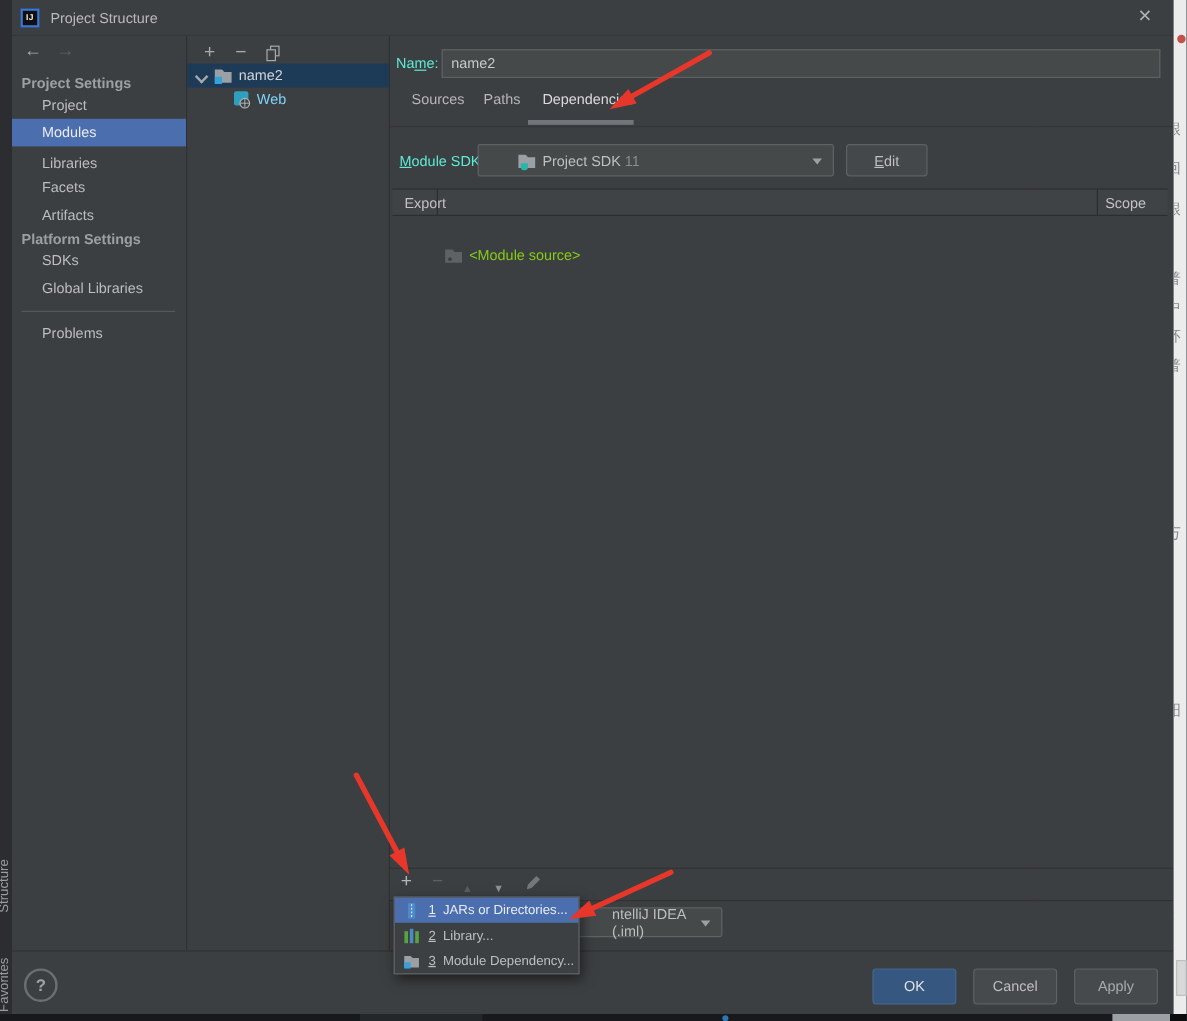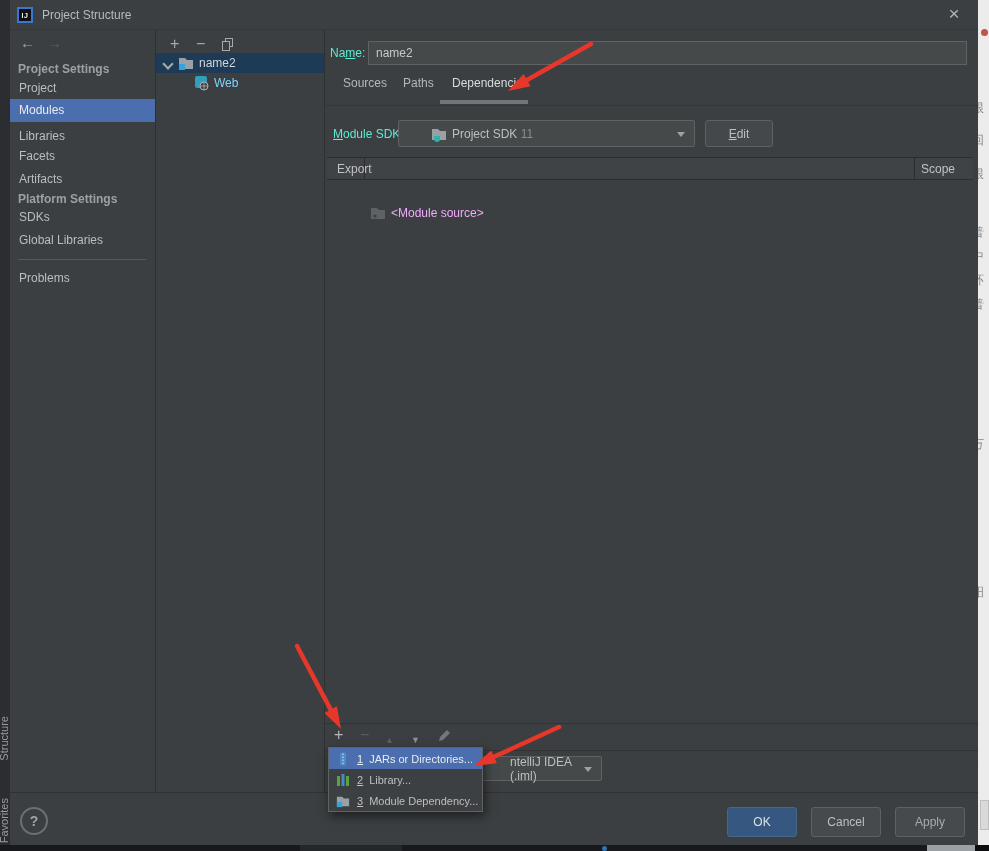--- a/index.html
+++ b/index.html
@@ -28,21 +28,21 @@
   .ij-logo { position:absolute; left:7px; top:7px; width:16px; height:16px; background:#101012; border:2px solid #3b76d1; color:#f3f4f6; font-size:7px; font-weight:bold; display:flex; align-items:center; justify-content:center; letter-spacing:0.5px; }
   .win-title { position:absolute; left:32px; top:8px; font-size:12px; color:#b8babc; }
   .win-close { position:absolute; right:12px; top:2px; width:24px; height:24px; color:#b0b2b4; font-size:19px; line-height:24px; text-align:center; cursor:default; }
 
   
   .sidebar { position:absolute; left:0; top:30px; width:145px; height:762px; }
   .nav-arrow { position:absolute; font-size:15px; }
   .nav-back { left:10px; top:4px; color:#a7aaac; }
   .nav-fwd { left:37px; top:4px; color:#5c5f61; }
   .side-section { position:absolute; left:8px; font-size:12px; font-weight:bold; color:#9da0a2; }
-  .side-item { position:absolute; left:0; width:145px; height:23px; line-height:23px; padding-left:9px; font-size:12px; color:#bbbdbf; cursor:default; }
+  .side-item { position:absolute; left:0; width:145px; height:23px; line-height:23px; padding-left:25px; font-size:12px; color:#bbbdbf; cursor:default; }
   .side-item.selected { background:#4b6eaf; color:#e9ebed; }
   .side-divider { position:absolute; left:8px; width:128px; height:1px; background:#55585a; }
 
   
   .tree-panel { position:absolute; left:145px; top:30px; width:170px; height:762px; border-left:1px solid #2e3032; border-right:1px solid #2e3032; }
   .tp-icon { position:absolute; top:6px; color:#a7aaac; font-size:16px; line-height:16px; }
   .tp-plus { left:14px; }
   .tp-minus { left:40px; }
   .copy-ic { position:absolute; left:66px; top:8px; width:12px; height:13px; }
   .copy-ic .r1 { position:absolute; left:3px; top:0; width:8px; height:9px; border:1px solid #a7aaac; }
@@ -70,21 +70,21 @@
   .dim { color:#8a8d8f; }
   .btn { position:absolute; border-radius:3px; font-size:12px; color:#bdbfc1; display:flex; align-items:center; justify-content:center; cursor:default; }
   .edit-btn { left:380px; top:90px; width:68px; height:27px; background:#45484a; border:1px solid #5e6163; }
 
   .dep-header { position:absolute; left:2px; top:127px; width:646px; height:23px; background:#404346; border-top:1px solid #2b2d2f; border-bottom:1px solid #2b2d2f; font-size:12px; color:#c0c2c4; }
   .dep-header .col-export { position:absolute; left:10px; top:4px; }
   .dep-header .col-scope { position:absolute; left:594px; top:4px; }
   .vsep { position:absolute; top:0; width:1px; height:21px; background:#2b2d2f; }
   .dep-row { position:absolute; left:2px; width:646px; height:22px; display:flex; align-items:center; font-size:12px; cursor:default; }
   .dep-row.selected { top:150px; background:#4b6eaf; color:#eef1f4; }
-  .dep-row.src { top:172px; color:#f0abfc; }
+  .dep-row.src { top:172px; color:#84cc16; }
   .dep-row .rind { width:43px; flex:0 0 auto; }
   .table-bottom { position:absolute; left:0; top:693px; width:653px; height:1px; background:#323232; }
 
   .tb2 { position:absolute; top:697px; font-size:16px; line-height:16px; cursor:default; }
   .tb2.add { left:9px; color:#b4b6b8; }
   .tb2.rem { left:35px; color:#5b5e60; }
   .tb2.up { left:60px; font-size:9px; top:702px; color:#5b5e60; }
   .tb2.down { left:86px; font-size:9px; top:702px; color:#8d9092; }
   .pencil { position:absolute; left:112px; top:698px; }
   .storage-line { position:absolute; left:0; top:720px; width:653px; height:1px; background:#323232; }

